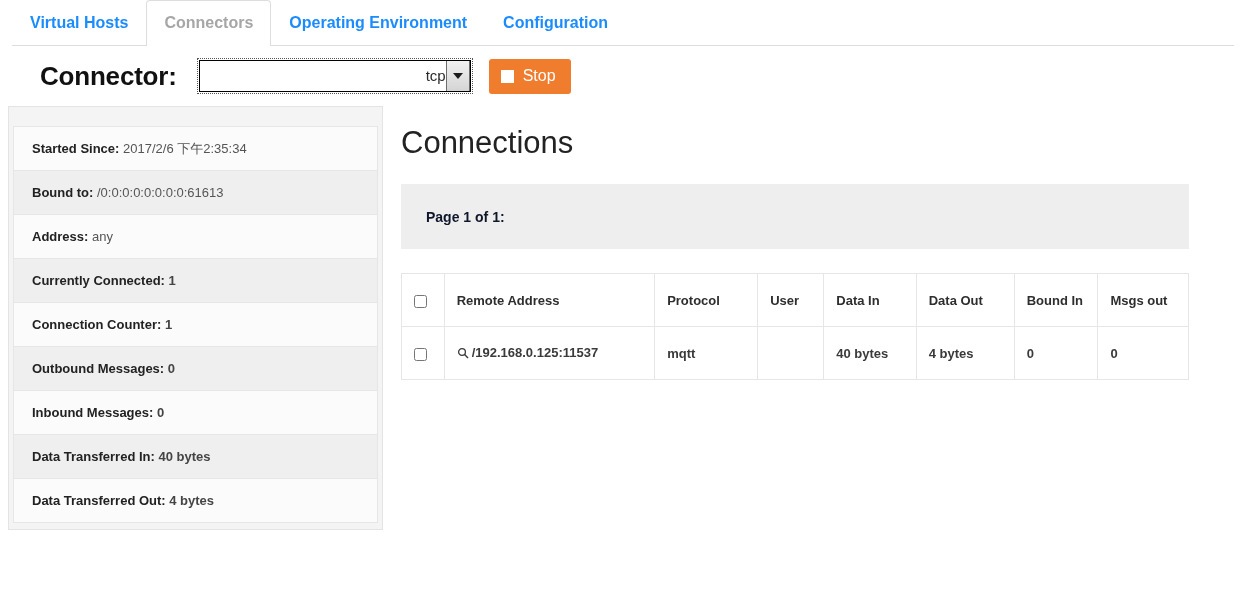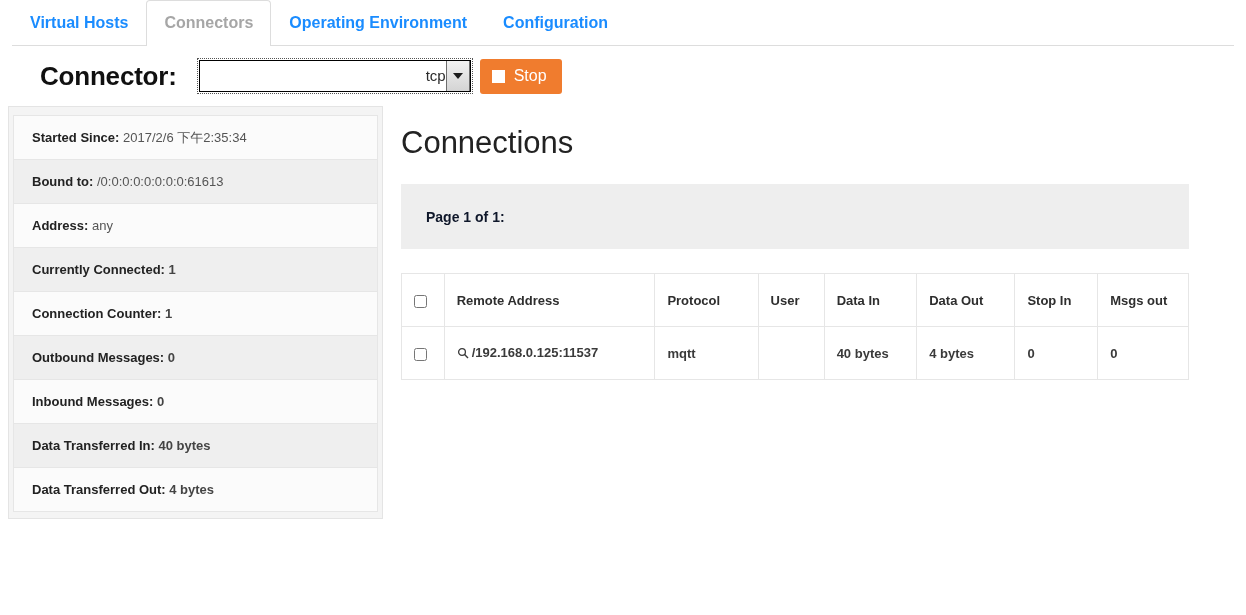--- a/index.html
+++ b/index.html
@@ -120,21 +120,21 @@
     justify-content: center;
   }
   .caret-down {
     width: 0;
     height: 0;
     border-left: 5px solid transparent;
     border-right: 5px solid transparent;
     border-top: 6px solid #1c1c1c;
   }
   .stop-button {
-    margin-left: 9px;
+    margin-left: 18px;
     height: 35px;
     box-sizing: border-box;
     padding: 0 15px 0 12px;
     background: #f07c2e;
     border: none;
     border-radius: 3px;
     color: #ffffff;
     font-size: 16px;
     font-family: "Liberation Sans", sans-serif;
     display: flex;
@@ -167,21 +167,21 @@
   .details-title {
     text-align: center;
     font-size: 12px;
     font-weight: bold;
     color: #222222;
     letter-spacing: 0.4px;
     padding: 13px 0 10px 0;
     border-bottom: 1px solid #e0e0e0;
   }
   .details-list {
-    margin-top: 8px;
+    margin-top: 19px;
     border: 1px solid #e6e6e6;
     border-bottom: none;
     background: #737373;
   }
   .detail-row {
     padding: 12px 0 12px 18px;
     border-bottom: 1px solid #e6e6e6;
     font-size: 13px;
     line-height: 19px;
     background: #fbfbfb;
@@ -373,21 +373,21 @@
       <thead>
         <tr>
           <th class="col-check">
             <input type="checkbox" class="cb" style="">
           </th>
           <th class="col-remote">Remote Address</th>
           <th class="col-protocol">Protocol</th>
           <th class="col-user">User</th>
           <th class="col-datain">Data In</th>
           <th class="col-dataout">Data Out</th>
-          <th class="col-msgsin">Stop In</th>
+          <th class="col-msgsin">Bound In</th>
           <th class="col-msgsout">Msgs out</th>
         </tr>
       </thead>
       <tbody>
         <tr>
           <td class="col-check">
             <input type="checkbox" class="cb" style="">
           </td>
           <td class="col-remote">
             <span class="magnifier">

